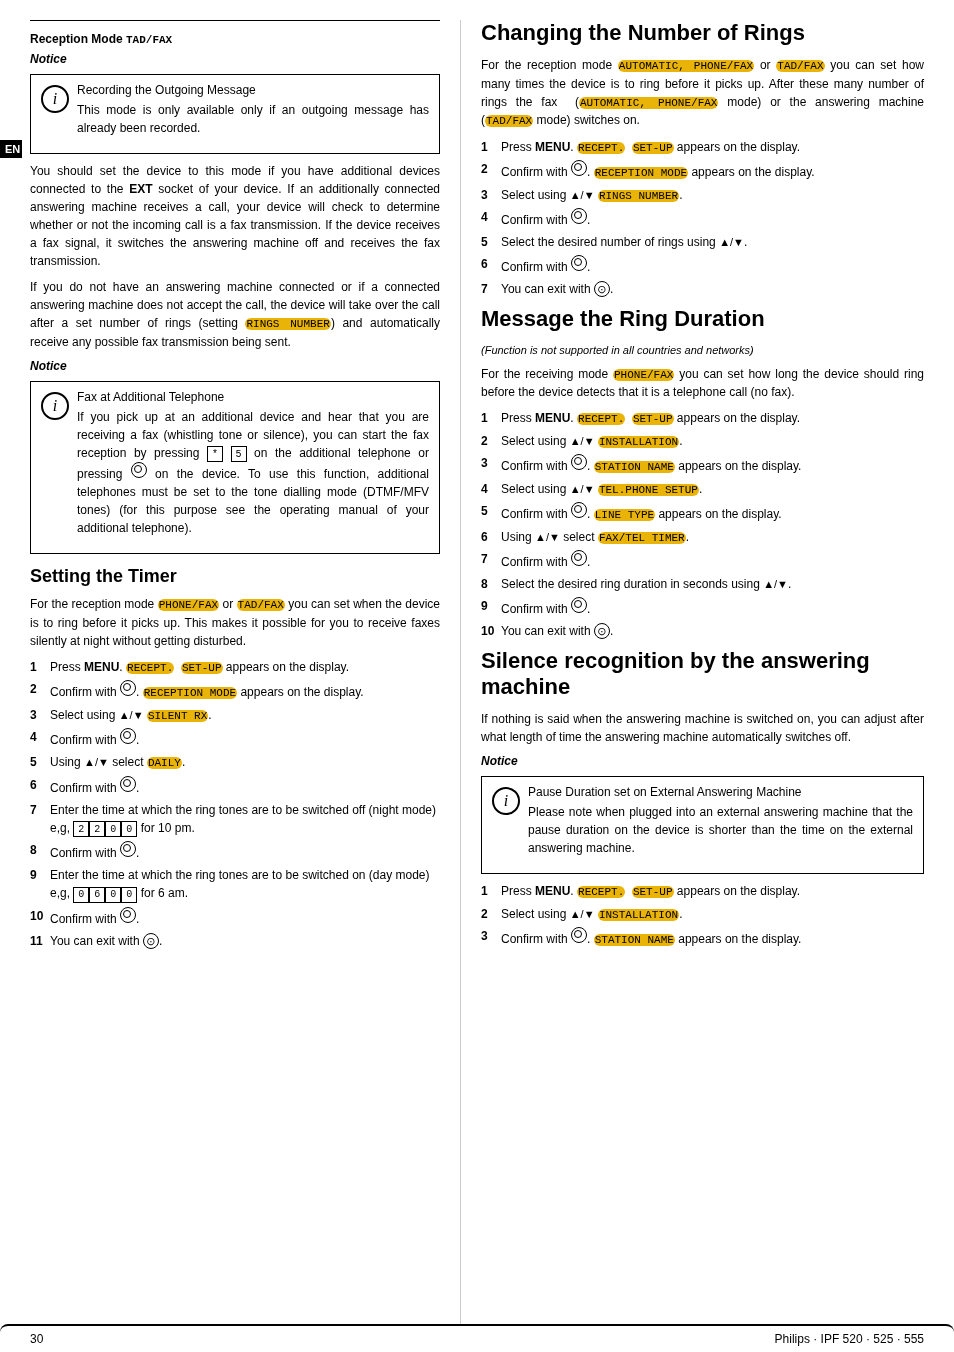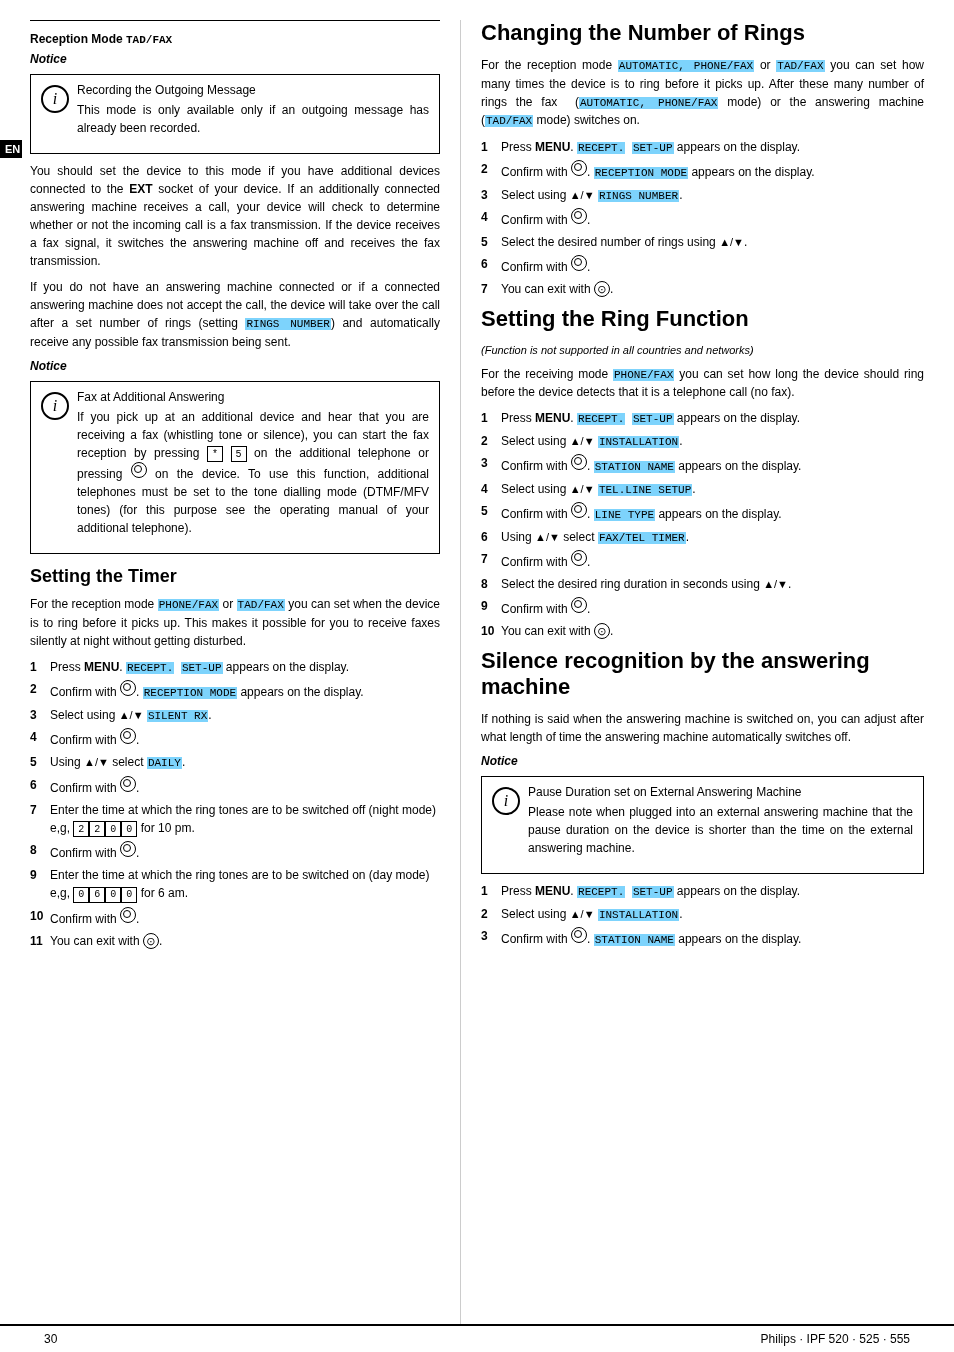--- a/index.html
+++ b/index.html
@@ -50,22 +50,23 @@
       font-weight: bold;
       margin-bottom: 4px;
     }
     .mono {
       font-family: 'Courier New', Courier, monospace;
       font-size: 11px;
     }
     .mono-inline {
       font-family: 'Courier New', Courier, monospace;
       font-size: 11px;
-      background: #7dd3fc;
+      background: #eab308;
       padding: 0 1px;
+      border-radius: 6px;
     }
     .notice-box {
       border: 1px solid #000;
       padding: 8px 10px;
       margin: 8px 0;
       display: flex;
       gap: 8px;
       align-items: flex-start;
     }
     .notice-icon {
@@ -173,23 +174,24 @@
       border-radius: 50%;
       font-size: 11px;
     }
     .arrow-sym {
       font-size: 11px;
     }
     .footer-bar {
       border-top: 2px solid #000;
       display: flex;
       justify-content: space-between;
-      padding: 6px 44px;
+      padding: 6px 30px;
       font-size: 12px;
       margin-top: auto;
+      border-radius: 8px;
     }
     .bold { font-weight: bold; }
     .section-head-box {
       border-top: 1px solid #000;
       padding-top: 11px;
       margin-bottom: 6px;
     }
     .small-note {
       font-size: 11px;
       font-style: italic;
@@ -224,21 +226,21 @@
         You should set the device to this mode if you have additional devices connected to the <strong>EXT</strong> socket of your device. If an additionally connected answering machine receives a call, your device will check to determine whether or not the incoming call is a fax transmission. If the device receives a fax signal, it switches the answering machine off and receives the fax transmission.
       </p>
       <p>
         If you do not have an answering machine connected or if a connected answering machine does not accept the call, the device will take over the call after a set number of rings (setting <span class="mono-inline">RINGS NUMBER</span>) and automatically receive any possible fax transmission being sent.
       </p>
 
       <div class="italic-label">Notice</div>
       <div class="notice-box">
         <div class="notice-icon">i</div>
         <div class="notice-content">
-          <div class="notice-title">Fax at Additional Answering</div>
+          <div class="notice-title">Fax at Additional Telephone</div>
           <p>
             If you pick up at an additional device and hear that you are receiving a fax (whistling tone or silence), you can start the fax reception by pressing <span class="kbd">*</span> <span class="kbd">5</span> on the additional telephone or pressing <span class="sym-ok"></span> on the device. To use this function, additional telephones must be set to the tone dialling mode (DTMF/MFV tones) (for this purpose see the operating manual of your additional telephone).
           </p>
         </div>
       </div>
 
       <h3>Setting the Timer</h3>
       <p>
         For the reception mode <span class="mono-inline">PHONE/FAX</span> or <span class="mono-inline">TAD/FAX</span> you can set when the device is to ring before it picks up. This makes it possible for you to receive faxes silently at night without getting disturbed.
       </p>
@@ -321,41 +323,41 @@
         <li>
           <span class="num">6</span>
           <span>Confirm with <span class="sym-ok"></span>.</span>
         </li>
         <li>
           <span class="num">7</span>
           <span>You can exit with <span class="sym-exit">⊙</span>.</span>
         </li>
       </ol>
 
-      <h2>Setting the Ring Function</h2>
+      <h2>Message the Ring Duration</h2>
       <p class="small-note">(Function is not supported in all countries and networks)</p>
       <p>
         For the receiving mode <span class="mono-inline">PHONE/FAX</span> you can set how long the device should ring before the device detects that it is a telephone call (no fax).
       </p>
       <ol>
         <li>
           <span class="num">1</span>
           <span>Press <strong>MENU</strong>. <span class="mono-inline">RECEPT.</span>&nbsp;&nbsp;<span class="mono-inline">SET-UP</span> appears on the display.</span>
         </li>
         <li>
           <span class="num">2</span>
           <span>Select using <span class="arrow-sym">▲/▼</span> <span class="mono-inline">INSTALLATION</span>.</span>
         </li>
         <li>
           <span class="num">3</span>
           <span>Confirm with <span class="sym-ok"></span>. <span class="mono-inline">STATION NAME</span> appears on the display.</span>
         </li>
         <li>
           <span class="num">4</span>
-          <span>Select using <span class="arrow-sym">▲/▼</span> <span class="mono-inline">TEL.LINE SETUP</span>.</span>
+          <span>Select using <span class="arrow-sym">▲/▼</span> <span class="mono-inline">TEL.PHONE SETUP</span>.</span>
         </li>
         <li>
           <span class="num">5</span>
           <span>Confirm with <span class="sym-ok"></span>. <span class="mono-inline">LINE TYPE</span> appears on the display.</span>
         </li>
         <li>
           <span class="num">6</span>
           <span>Using <span class="arrow-sym">▲/▼</span> select <span class="mono-inline">FAX/TEL TIMER</span>.</span>
         </li>
         <li>

